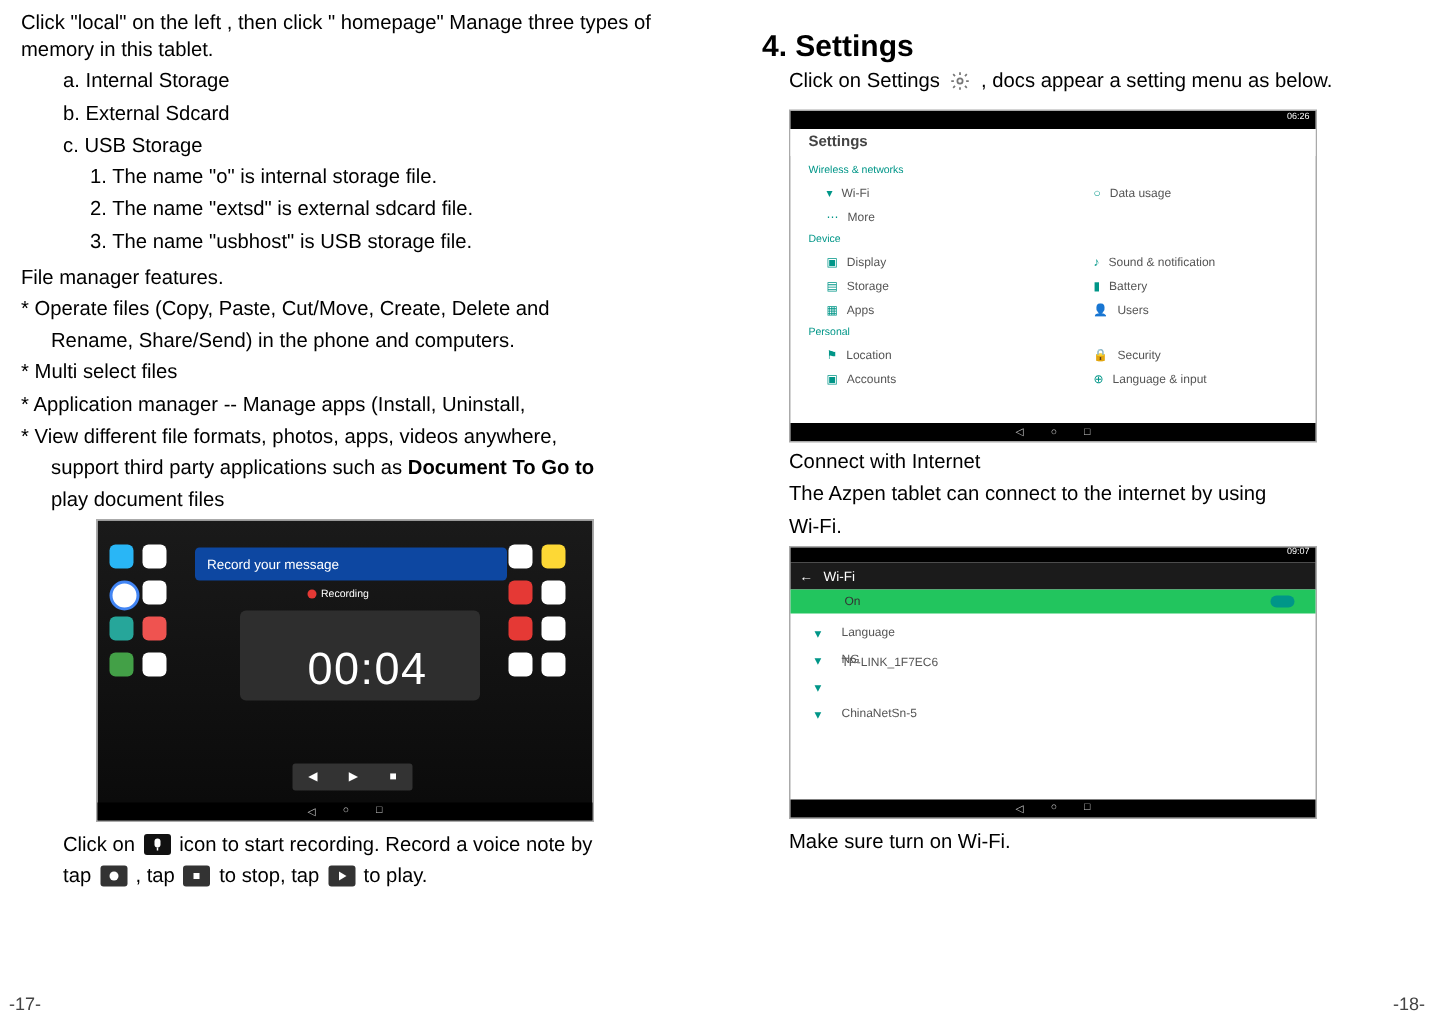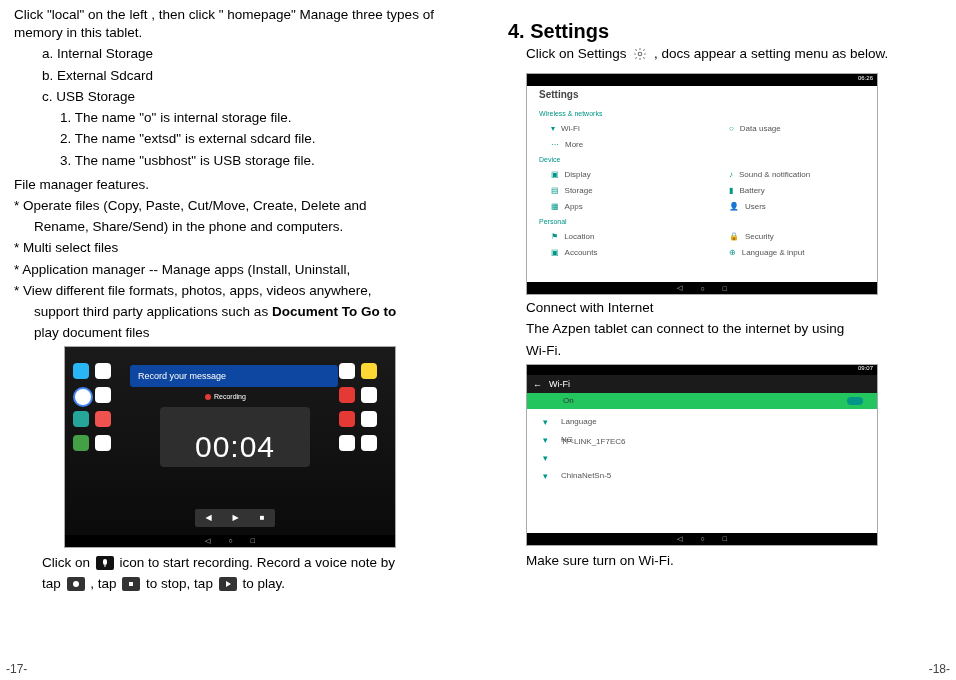--- a/index.html
+++ b/index.html
@@ -15,21 +15,21 @@
   .section-title{font-weight:bold;text-decoration:underline;font-size:14px;margin:6px 0 2px 10px;}
   .bigtitle{font-weight:bold;font-size:20px;margin:14px 0 2px 10px;}
   .body-indent{padding-left:28px;}
   .pagenum{position:absolute;bottom:4px;font-size:12px;color:#444;}
   .pagenum.left{left:6px;}
   .pagenum.right{right:6px;}
   
   .shot{border:1px solid #aaa;background:#0a0a0a;color:#fff;margin:2px 0 6px 50px;}
   .shot1{width:330px;height:200px;background:linear-gradient(#1a1a1a,#0a0a0a);position:relative;}
   .shot1 .bar{position:absolute;left:65px;top:18px;width:200px;height:22px;background:#0d47a1;border-radius:3px;font-size:9px;line-height:22px;padding-left:8px;color:#fff;}
-  .shot1 .timer{position:absolute;left:95px;top:60px;width:150px;height:60px;background:#2e2e2e;border-radius:4px;text-align:center;font-size:30px;line-height:80px;font-weight:200;letter-spacing:1px;}
+  .shot1 .timer{position:absolute;left:95px;top:60px;width:150px;height:60px;background:#2e2e2e;border-radius:4px;text-align:center;font-size:30px;line-height:80px;font-weight:200;letter-spacing:1px;padding-left:10px;}
   .shot1 .rec{position:absolute;left:140px;top:46px;font-size:7px;color:#fff;}
   .shot1 .rec::before{content:"";display:inline-block;width:6px;height:6px;background:#e53935;border-radius:50%;margin-right:3px;vertical-align:middle;}
   .shot1 .ctl{position:absolute;left:130px;top:162px;width:80px;height:18px;background:#333;border-radius:2px;display:flex;justify-content:space-around;align-items:center;font-size:8px;}
   .shot1 .apps{position:absolute;left:8px;top:16px;width:48px;display:grid;grid-template-columns:repeat(2,18px);grid-auto-rows:18px;gap:6px 4px;}
   .shot1 .apps span{width:16px;height:16px;border-radius:4px;}
   .shot1 .appsR{left:auto;right:8px;}
   .shot1 .navbar{position:absolute;left:0;bottom:0;width:100%;height:12px;background:#000;display:flex;justify-content:center;align-items:center;gap:18px;font-size:7px;color:#ccc;}
 
   .shot2{width:350px;height:220px;background:#fff;position:relative;border:1px solid #aaa;margin-left:28px;}
   .shot2 .topbar{position:absolute;left:0;top:0;right:0;height:12px;background:#000;}

